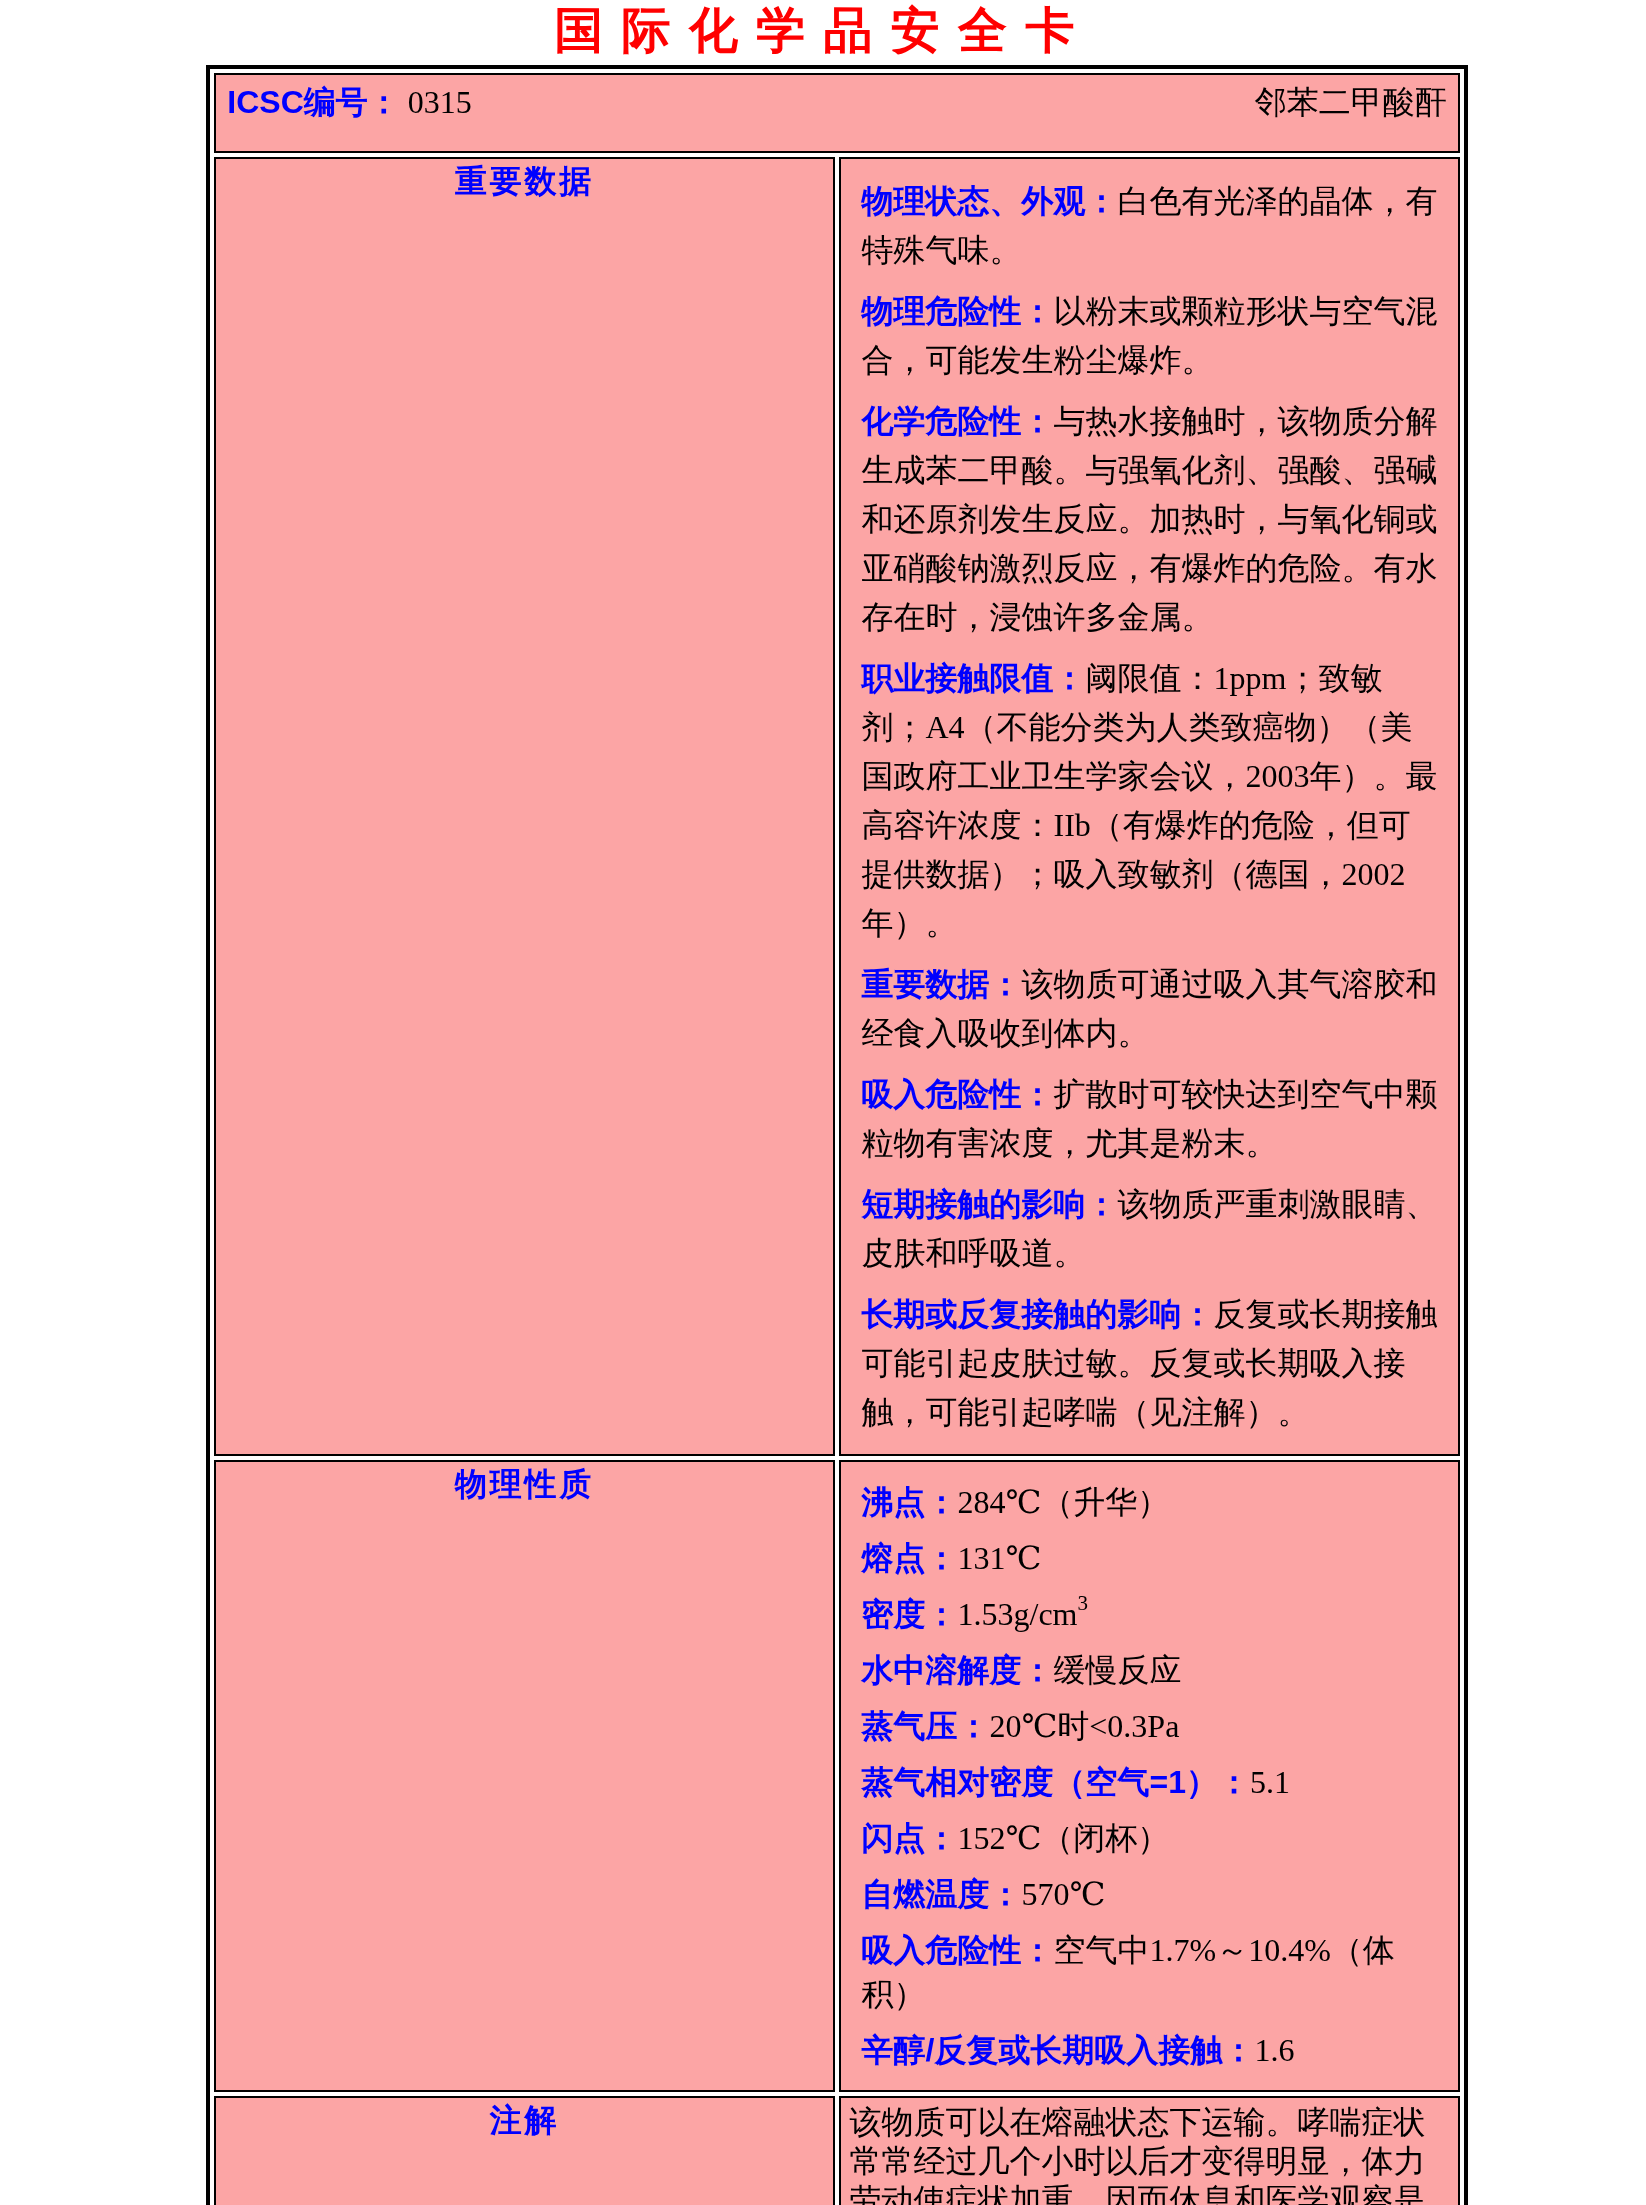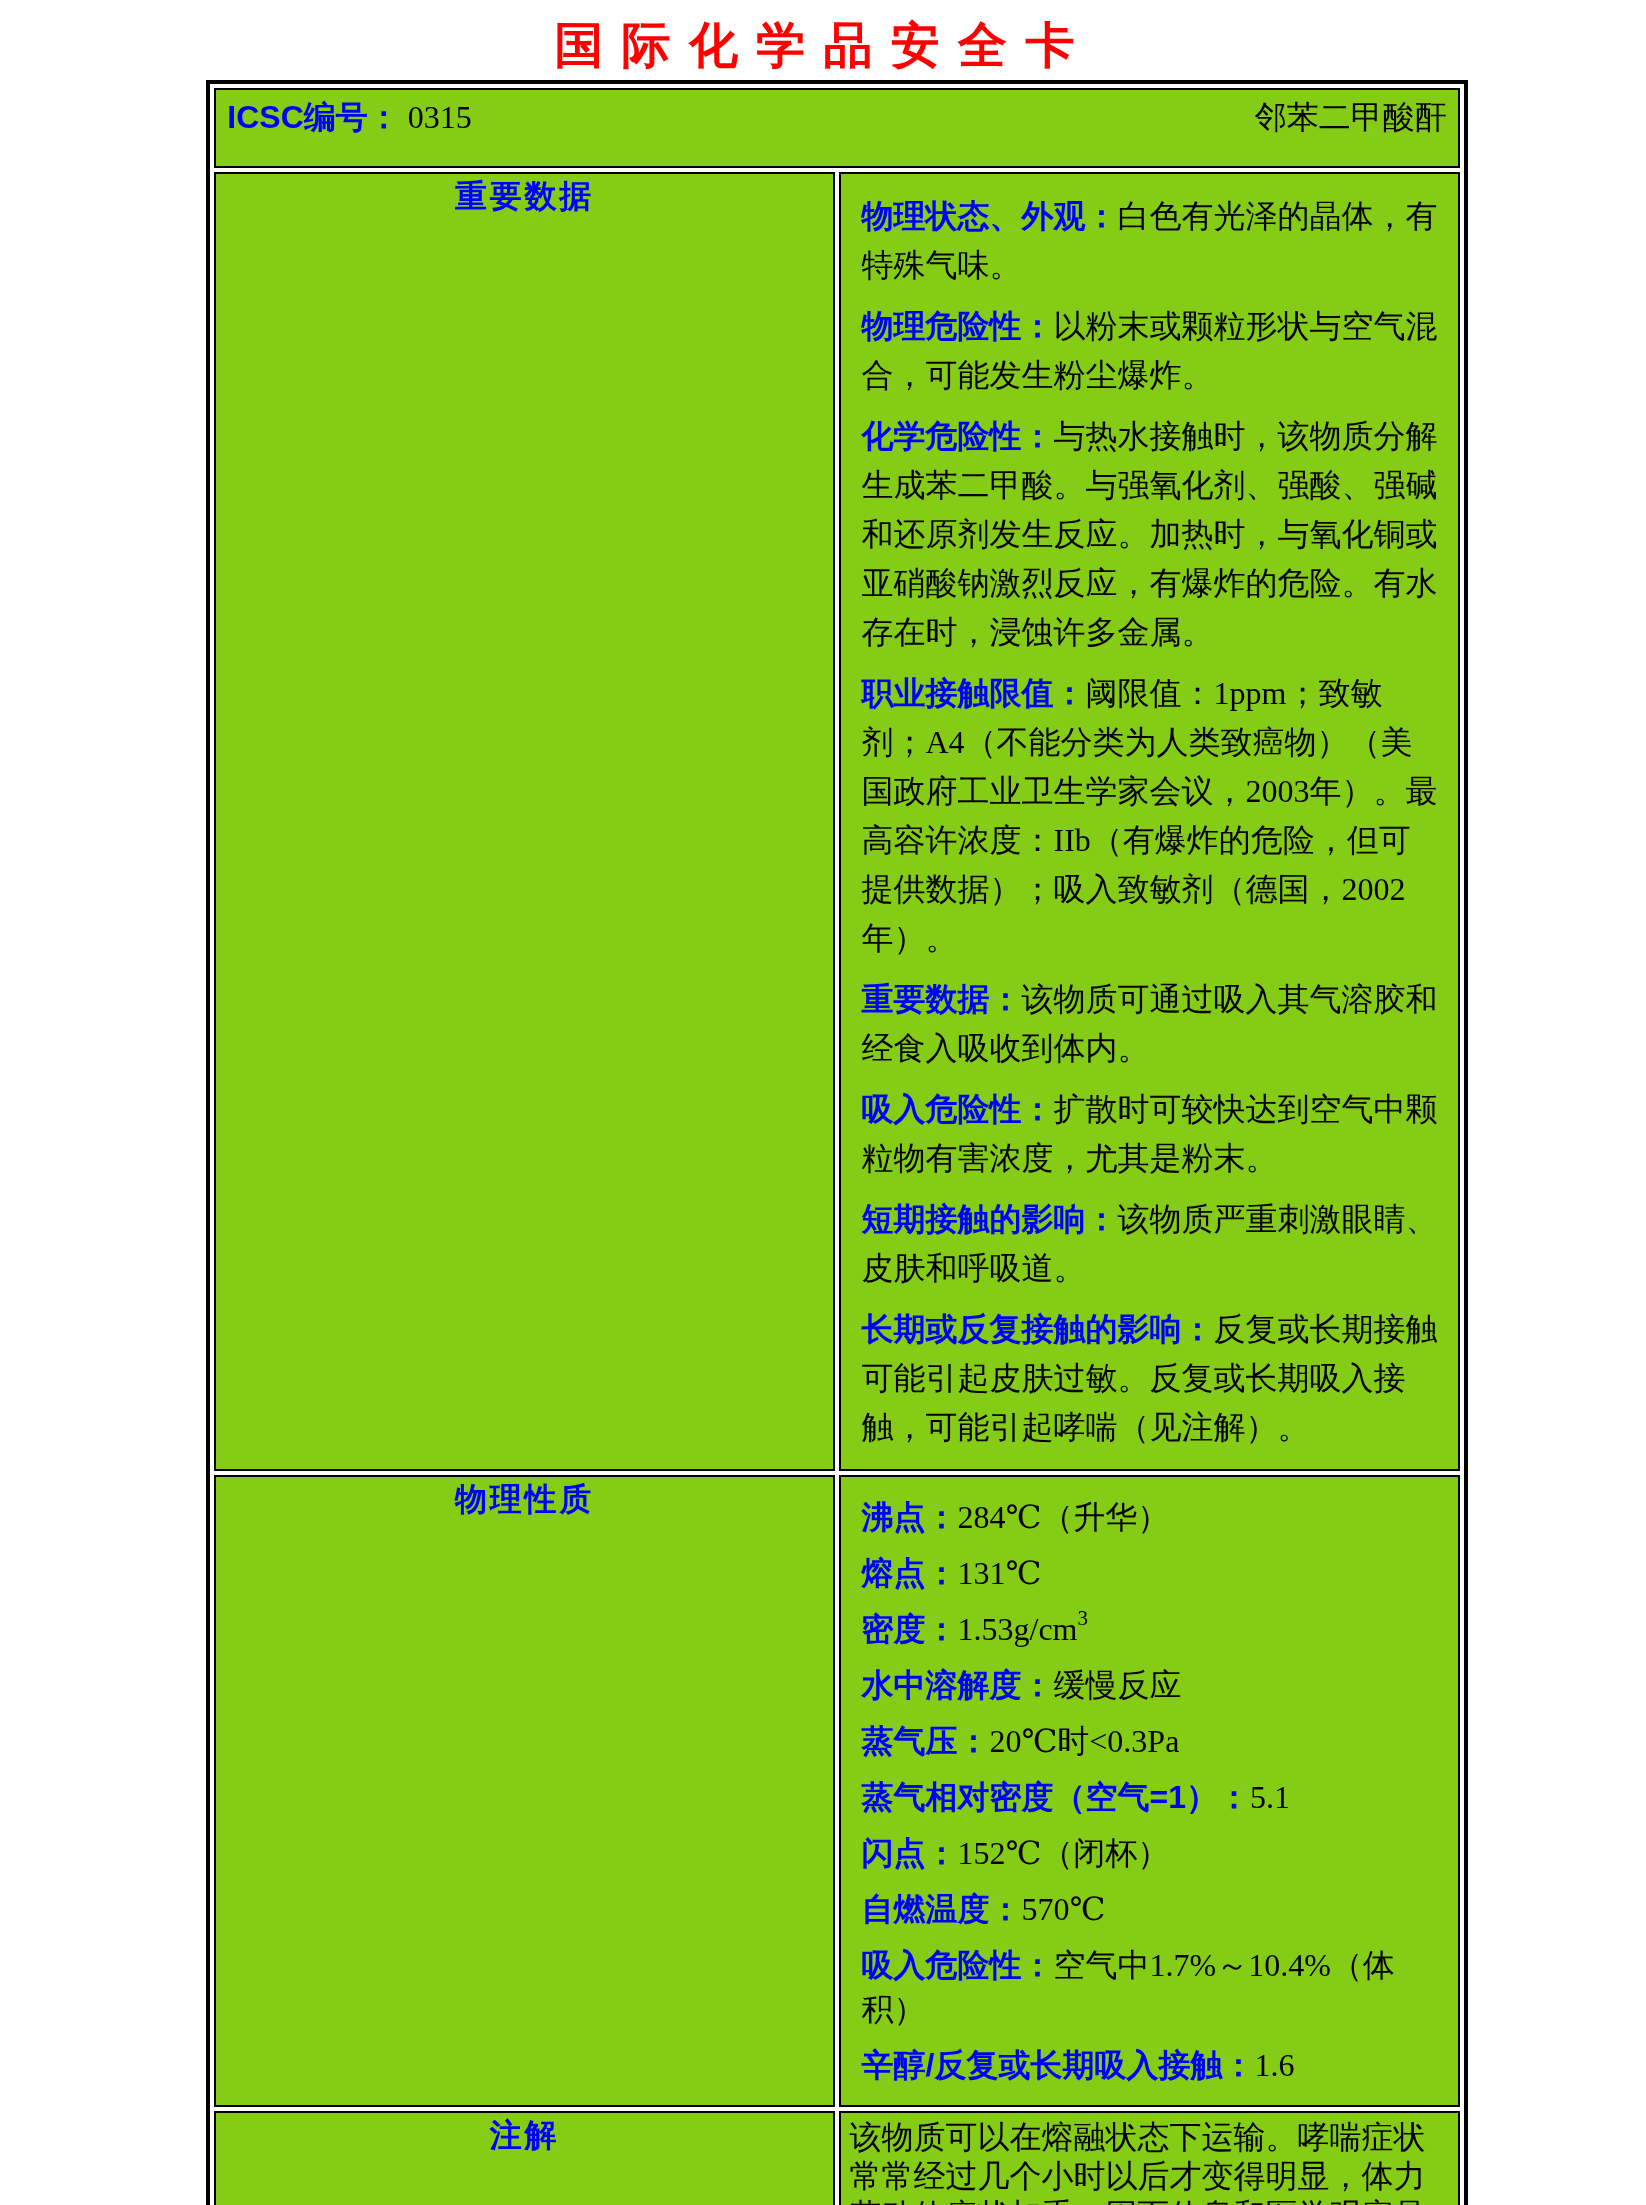--- a/index.html
+++ b/index.html
@@ -5,21 +5,21 @@
   html, body {
     margin: 0; padding: 0;
     width: 1647px; height: 2205px;
     background: #ffffff;
     font-family: "Liberation Serif", "DejaVu Serif", serif;
     color: #000;
   }
 
   
   .page-title {
-    margin: 18px 0 7px 0;
+    margin: 3px 0 7px 0;
     text-align: center;
     font-size: 49px;
     line-height: 55px;
     font-weight: bold;
     letter-spacing: 18.3px;
     color: #FF0000;
     font-family: "Liberation Serif", "DejaVu Serif", serif;
   }
 
   
@@ -27,21 +27,21 @@
     margin-left: 206px;
     width: 1262px;
     border: 4.2px solid #000;
     border-collapse: separate;
     border-spacing: 4.2px;
     table-layout: fixed;
     background: #fff;
   }
   table.card td {
     border: 2.1px solid #000;
-    background: #84cc16;
+    background: #fca5a5;
     vertical-align: top;
   }
   td.lab {
     width: 175px;
     text-align: center;
     vertical-align: middle;
     color: #0000FF;
     font-weight: bold;
     font-size: 32px;
     font-family: "Liberation Sans", "DejaVu Sans", sans-serif;

